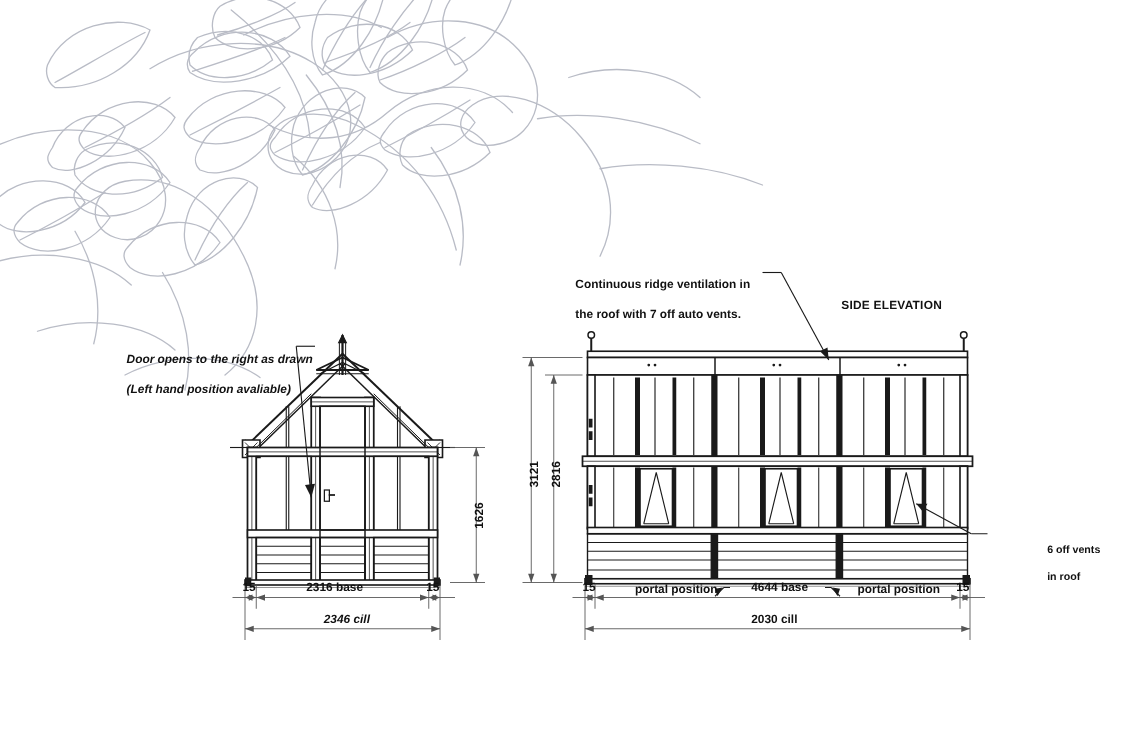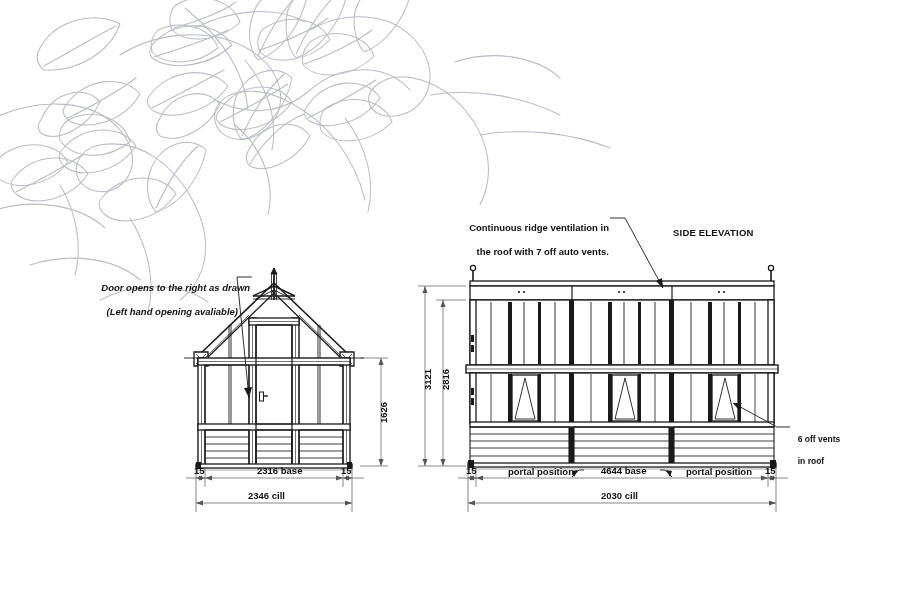--- a/index.html
+++ b/index.html
@@ -13,50 +13,52 @@
   #sheet svg{display:block;}
   .anno{
     position:absolute;
     font-family:"Liberation Sans", sans-serif;
     font-size:9.5px;
     font-weight:bold;
     color:#111;
     line-height:12px;
     white-space:pre;
   }
-  .anno.right{text-align:right;}
+  .anno.right{}
   .dim{
     position:absolute;
     font-family:"Liberation Sans", sans-serif;
     font-size:9.5px;
     font-weight:bold;
     color:#111;
     white-space:nowrap;
   }
   .dim.vert{
     transform-origin:left top;
     transform:rotate(-90deg);
   }
   .title{
     position:absolute;
     font-family:"Liberation Sans", sans-serif;
     font-size:9.5px;
     font-weight:bold;
     letter-spacing:0.2px;
     color:#111;
     white-space:nowrap;
+    margin-top:12px;
   }
   .note-small{
     position:absolute;
     font-family:"Liberation Sans", sans-serif;
     font-size:8.5px;
     font-weight:bold;
     color:#111;
     line-height:11px;
     white-space:pre;
+    margin-left:40px;
   }
 </style>
 </head>
 <body>
 
 <div id="sheet">
 <svg width="900" height="602" viewBox="0 0 900 602" xmlns="http://www.w3.org/2000/svg">
 
   <rect x="0" y="0" width="900" height="602" fill="#ffffff"></rect>
 
@@ -489,44 +491,44 @@
     <line x1="468" y1="503" x2="776" y2="503"></line>
     <path d="M468,503 L475,500.5 L475,505.5 Z" fill="#555555" stroke="none"></path>
     <path d="M776,503 L769,500.5 L769,505.5 Z" fill="#555555" stroke="none"></path>
   </g>
 
 </svg>
 </div>
 
 <div class="anno right" style="left:96px;top:270px;width:142px;font-style:italic;">
   <span>Door opens to the right as drawn</span><br>
-  <span>(Left hand opening avaliable)</span>
+  <span>(Left hand position avaliable)</span>
 </div>
 
 <div class="anno right" style="left:455px;top:210px;width:154px;">
   <span>Continuous ridge ventilation in</span><br>
   <span>the roof with 7 off auto vents.</span>
 </div>
 
 <div class="title" style="left:673px;top:227px;">SIDE ELEVATION</div>
 
 <div class="note-small" style="left:793px;top:423px;">
   <span>6 off vents</span><br>
   <span>in roof</span>
 </div>
 
 <div class="dim vert" style="left:378px;top:423px;">1626</div>
 
 <div class="dim" style="left:194px;top:465px;">15</div>
 
 <div class="dim" style="left:341px;top:465px;">15</div>
 
-<div class="dim" style="left:245px;top:465px;margin-left:12px;">2316 base</div>
-
-<div class="dim" style="left:248px;top:490px;">2346 cill</div>
+<div class="dim" style="left:245px;top:465px;">2316 base</div>
+
+<div class="dim" style="left:259px;top:490px;font-style:italic;">2346 cill</div>
 
 <div class="dim vert" style="left:422px;top:390px;">3121</div>
 
 <div class="dim vert" style="left:440px;top:390px;">2816</div>
 
 <div class="dim" style="left:466px;top:465px;">15</div>
 
 <div class="dim" style="left:765px;top:465px;">15</div>
 
 <div class="dim" style="left:601px;top:465px;">4644 base</div>

